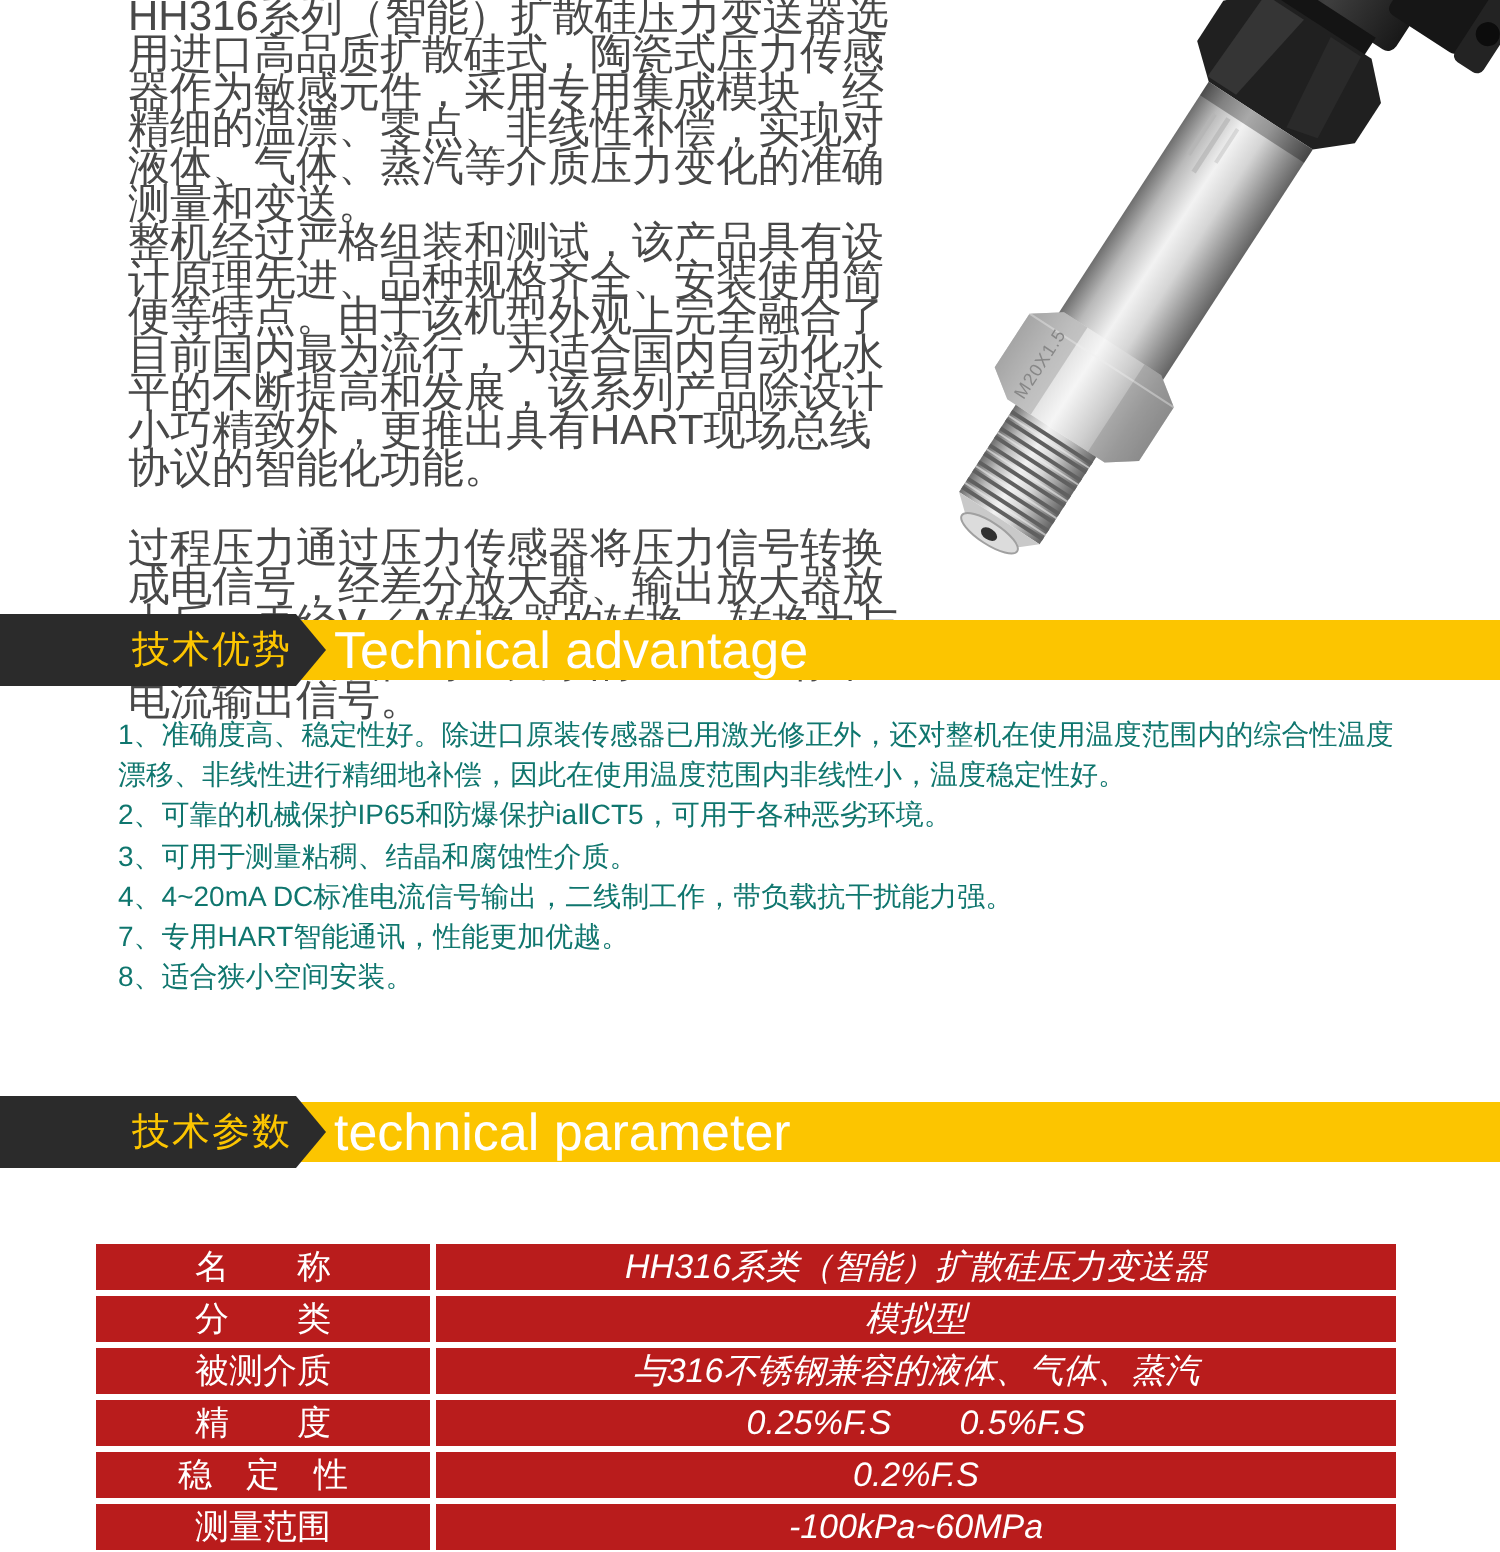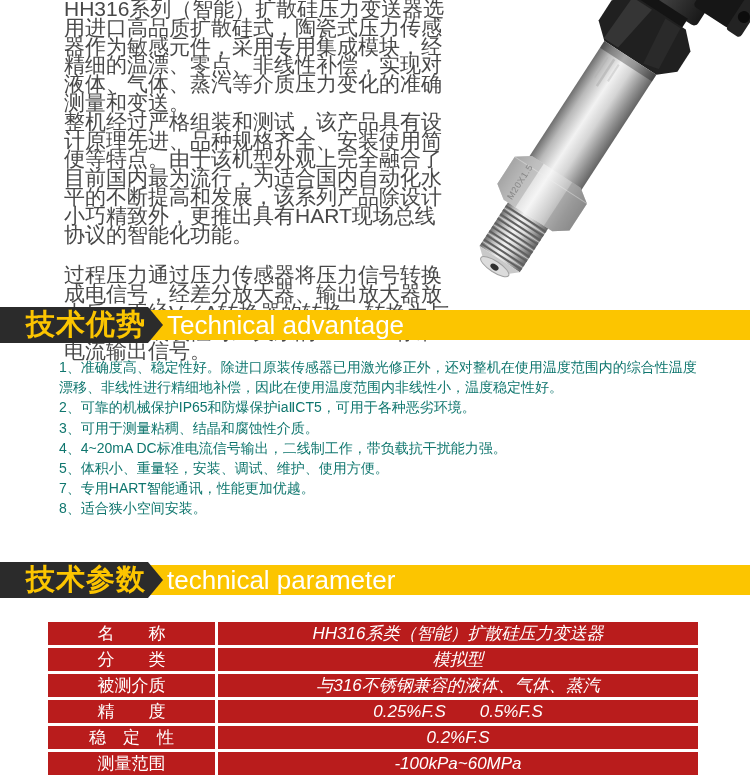--- a/index.html
+++ b/index.html
@@ -15,25 +15,25 @@
   
   .photo{position:absolute;left:425px;top:0;width:325px;height:300px;}
 
   
   .banner{position:absolute;left:0;width:750px;height:36px;}
   .banner .bar{position:absolute;left:0;top:3px;width:750px;height:30px;background:#fcc500;}
   .banner .tab{position:absolute;left:0;top:0;width:163px;height:36px;background:#2b2b2b;
                clip-path:polygon(0 0,148px 0,163px 50%,148px 100%,0 100%);
                display:flex;align-items:center;justify-content:flex-end;
                padding-right:17px;box-sizing:border-box;}
-  .banner .zh{color:#fcc500;font-size:29px;font-weight:bold;letter-spacing:1px;white-space:nowrap;}
+  .banner .zh{color:#fcc500;font-size:19px;font-weight:normal;letter-spacing:1px;white-space:nowrap;}
   .banner .en{position:absolute;left:167px;top:3px;height:30px;line-height:30px;
               color:#ffffff;font-size:26px;white-space:nowrap;}
   #banner-adv{top:307px;}
-  #banner-param{top:548px;margin-top:14px;}
+  #banner-param{top:548px;}
 
   
   .advantages{position:absolute;left:59px;top:357px;width:642px;
               font-size:14px;line-height:20.2px;color:#0f766e;}
   .adv-item{margin:0;}
 
   
   .params{position:absolute;left:48px;top:622px;}
   .params table{border-collapse:collapse;}
   .params td{background:#b91c1c;color:#ffffff;font-size:17px;height:19.8px;padding:0;
@@ -137,21 +137,20 @@
       <span class="zh">技术优势</span>
     </div>
     <span class="en">Technical advantage</span>
   </div>
 
   <div class="advantages">
       <div class="adv-item">1、准确度高、稳定性好。除进口原装传感器已用激光修正外，还对整机在使用温度范围内的综合性温度漂移、非线性进行精细地补偿，因此在使用温度范围内非线性小，温度稳定性好。</div>
       <div class="adv-item">2、可靠的机械保护IP65和防爆保护iaⅡCT5，可用于各种恶劣环境。</div>
       <div class="adv-item">3、可用于测量粘稠、结晶和腐蚀性介质。</div>
       <div class="adv-item">4、4~20mA DC标准电流信号输出，二线制工作，带负载抗干扰能力强。</div>
-      <div class="adv-item">5、体积小、重量轻，安装、调试、维护、使用方便。</div>
       <div class="adv-item">7、专用HART智能通讯，性能更加优越。</div>
       <div class="adv-item">8、适合狭小空间安装。</div>
     </div>
 
   <div class="banner" id="banner-param">
     <div class="bar"></div>
     <div class="tab">
       <span class="zh">技术参数</span>
     </div>
     <span class="en">technical parameter</span>

